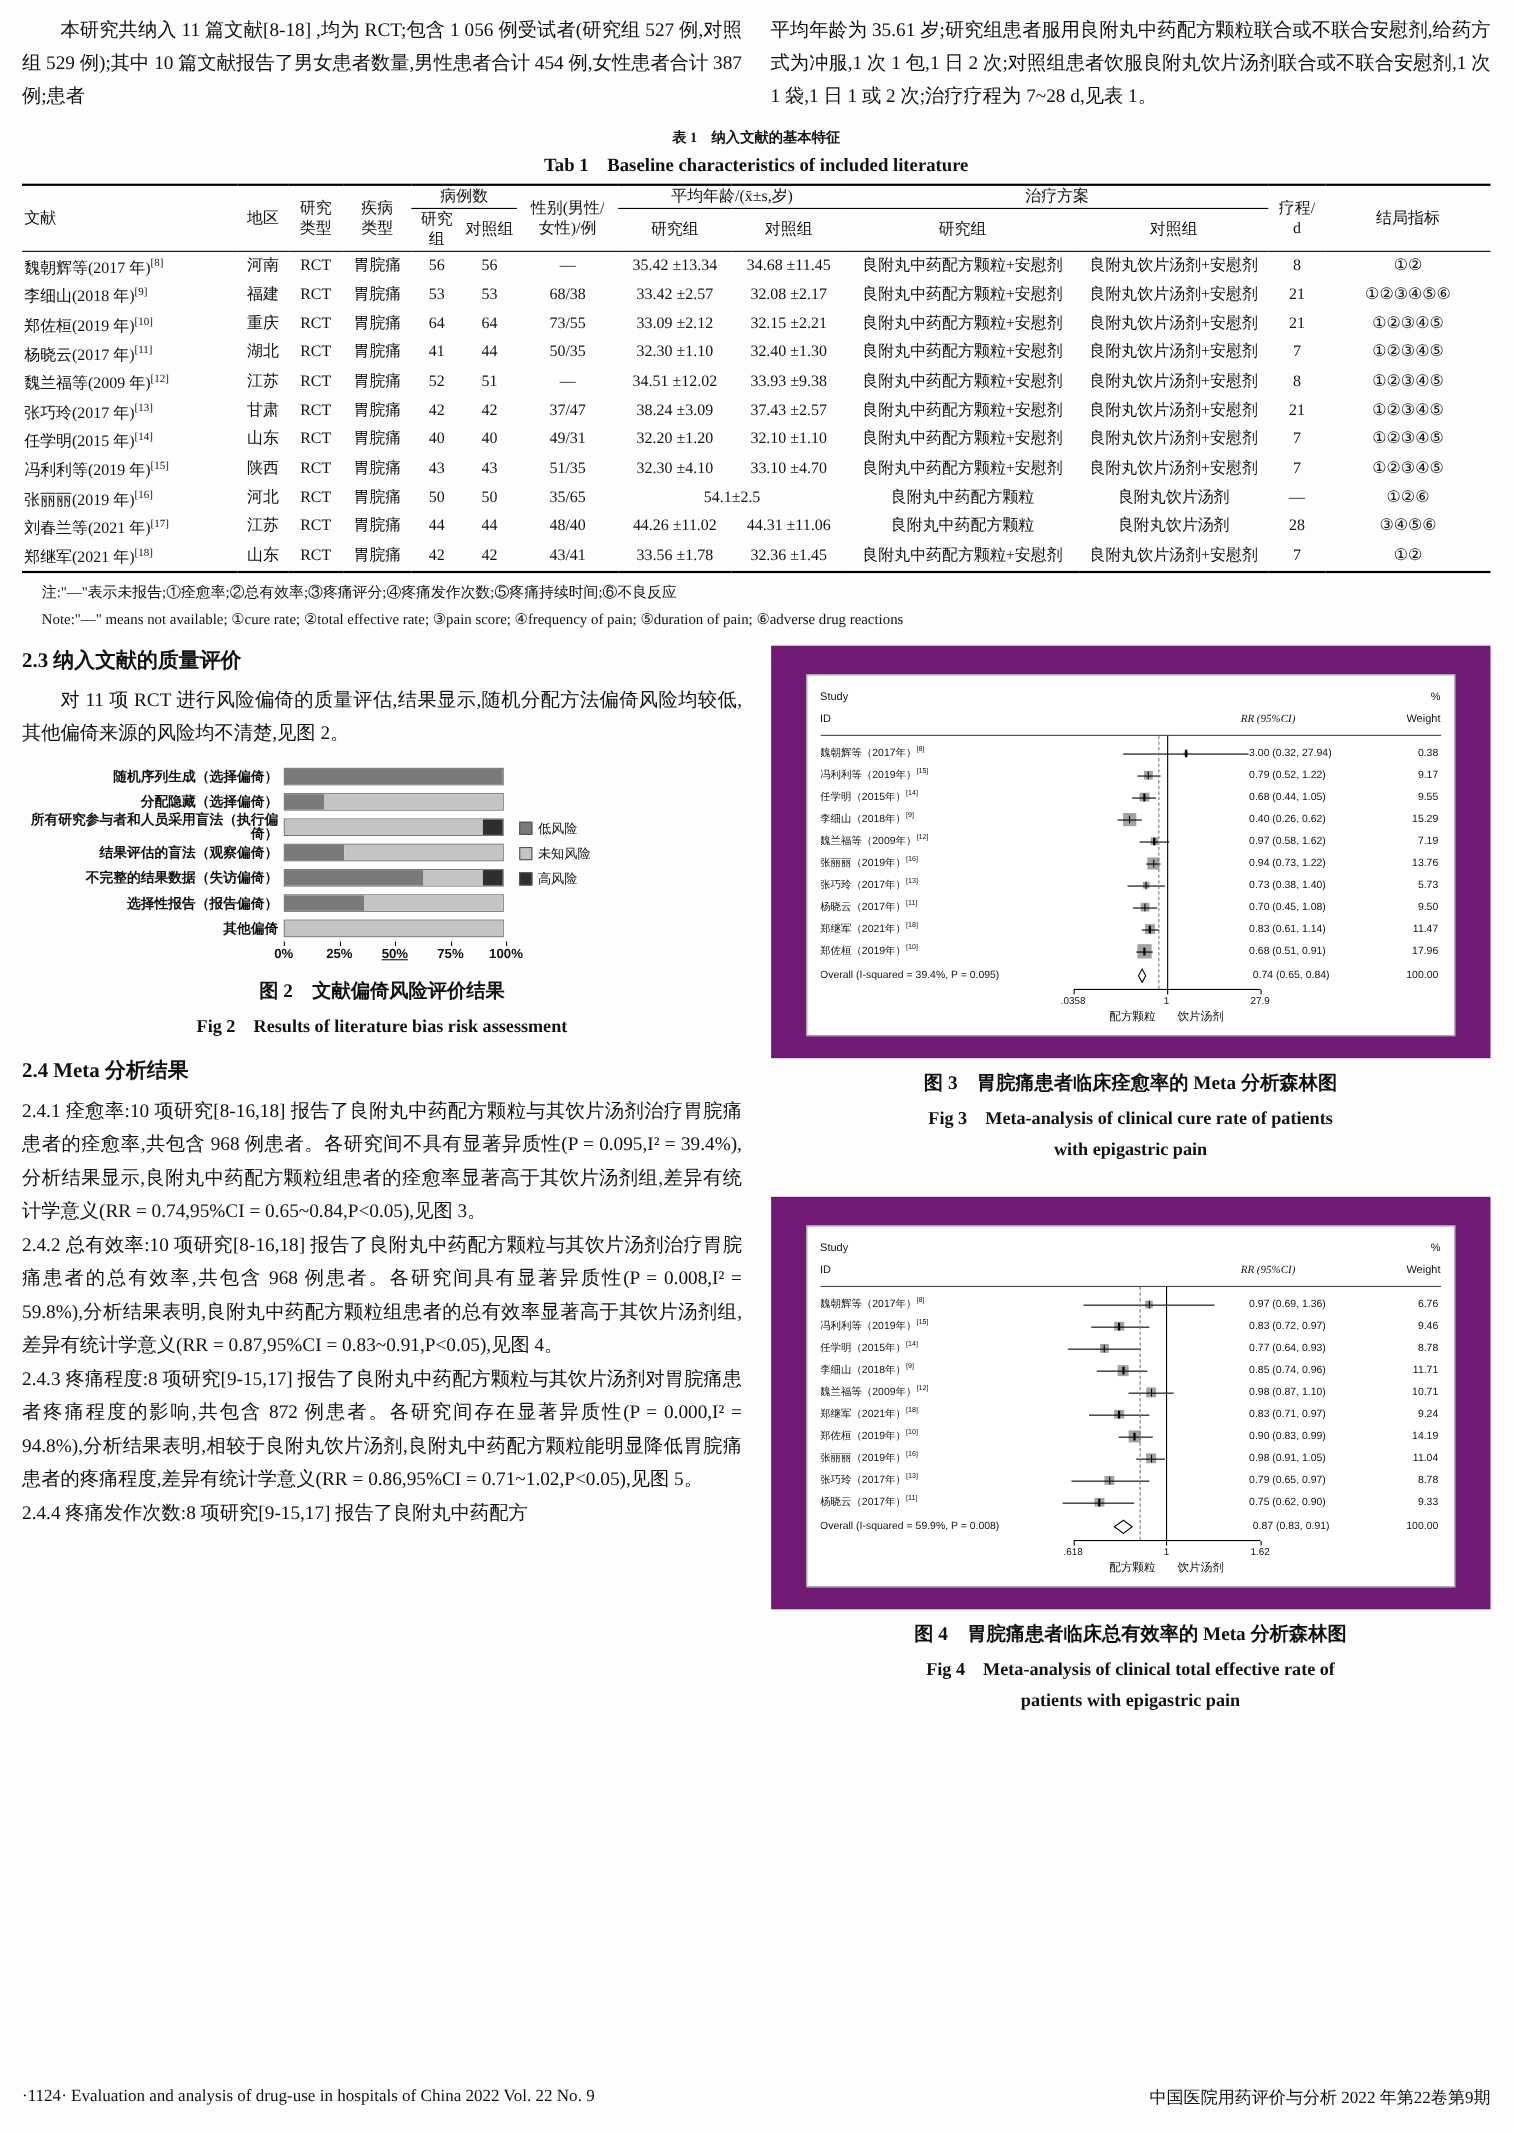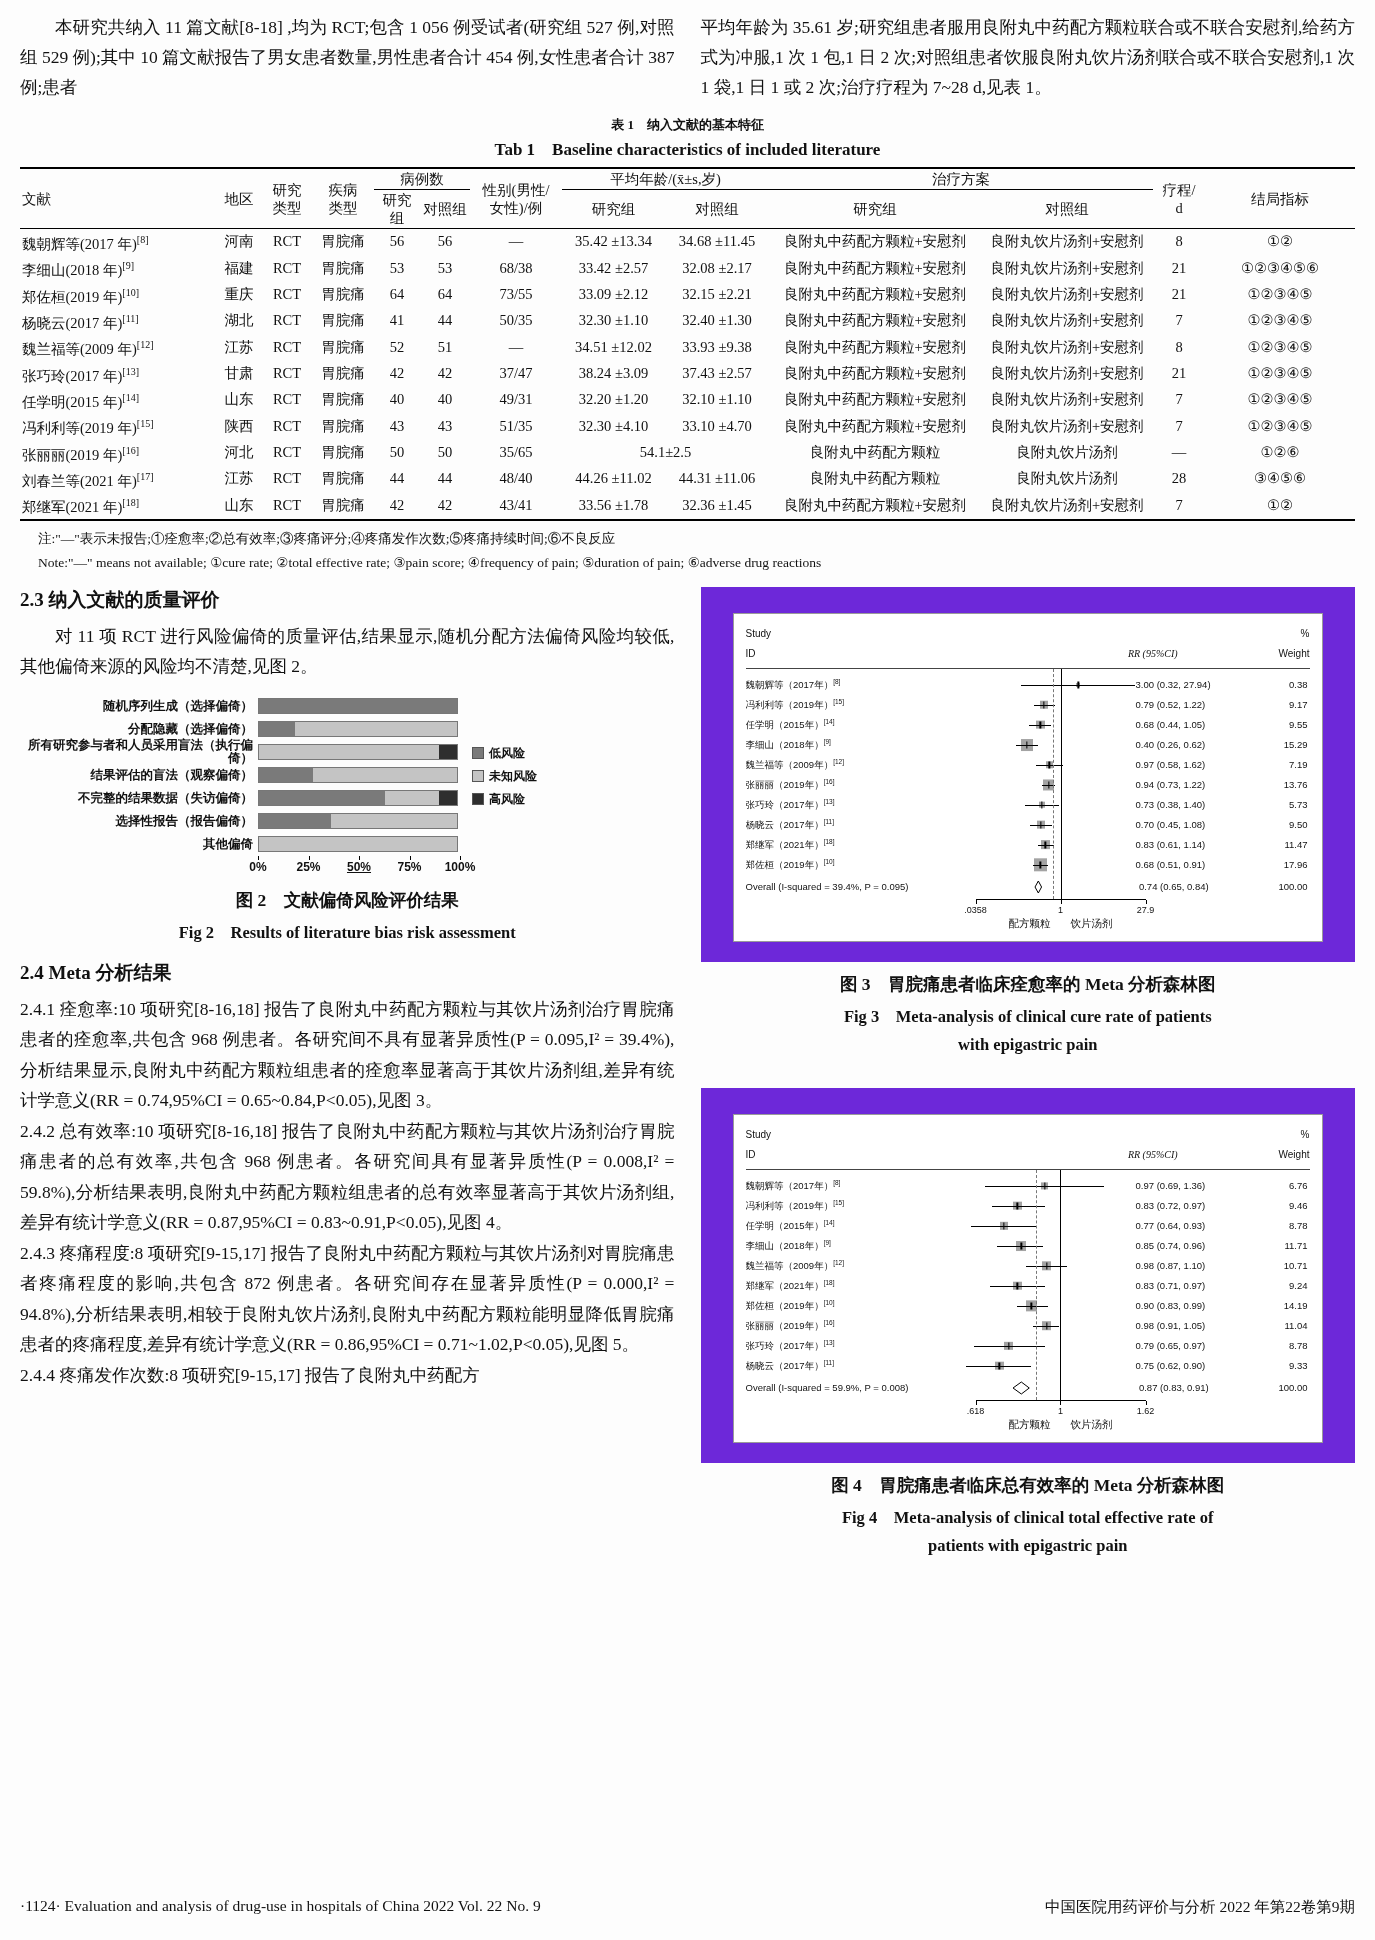--- a/index.html
+++ b/index.html
@@ -33,25 +33,25 @@
   .fig2 { position: relative; margin: 14px 0 2px 0; font-family: "Liberation Sans", "DejaVu Sans", sans-serif; }
   .f2row { display: flex; align-items: center; height: 23px; }
   .f2lab { width: 238px; text-align: right; font-size: 12.5px; font-weight: bold; padding-right: 5px; line-height: 13px; }
   .f2bar { width: 200px; height: 16px; display: flex; border: 1px solid #777; background: #fff; }
   .f2axis { position: relative; margin-left: 238px; width: 202px; height: 22px; }
   .f2tick { position: absolute; transform: translateX(-50%); font-size: 12px; font-weight: bold; top: 4px; }
   .f2tickmark { position: absolute; width: 1px; height: 4px; background: #000; top: 0; }
   .legend { position: absolute; left: 452px; top: 50px; }
   .lgrow { display: flex; align-items: center; margin-bottom: 6px; }
   .lgsw { width: 12px; height: 12px; margin-right: 5px; border: 1px solid #555; }
-  .lglab { font-size: 12px; font-weight: bold; }
+  .lglab { font-size: 12px; font-weight: normal; }
   .figcap-zh { text-align: center; font-weight: bold; font-size: 17.5px; margin-top: 10px; }
   .figcap-en { text-align: center; font-weight: bold; font-size: 16.5px; margin-top: 8px; line-height: 26px; }
   
-  .fplot-outer { background: #6d28d9; padding: 26px 10px 20px 10px; width: 654px; }
+  .fplot-outer { background: #701a75; padding: 26px 10px 20px 10px; width: 654px; }
   .fplot { background: #fff; border: 1px solid #9a9a9a; margin: 0 22px; padding: 10px 12px 8px 12px;
            font-family: "Liberation Sans", "DejaVu Sans", sans-serif; }
   .fp-head { display: flex; font-size: 10px; line-height: 20px; }
   .fp-h1 { width: 400px; }
   .fp-h2 { width: 130px; }
   .fp-h3 { width: 60px; }
   .fp-rr-lab { font-style: italic; font-family: "Liberation Serif", serif; }
   .fp-rule { border: none; border-top: 1px solid #444; margin: 4px 0 0 0; }
   .fp-body { position: relative; padding-top: 6px; }
   .fp-row { display: flex; align-items: center; height: 20px; font-size: 9.5px; }

